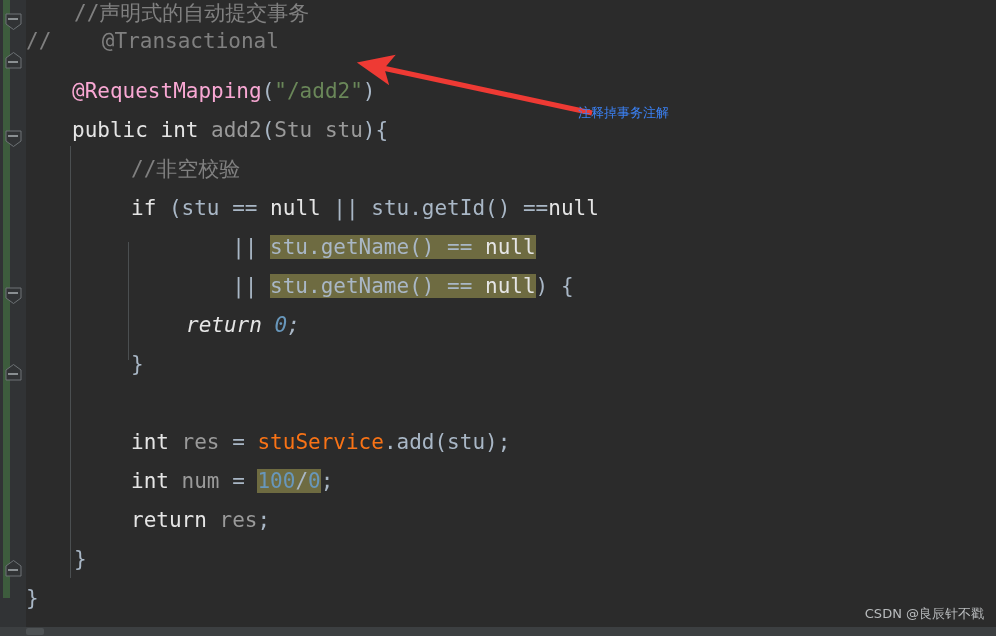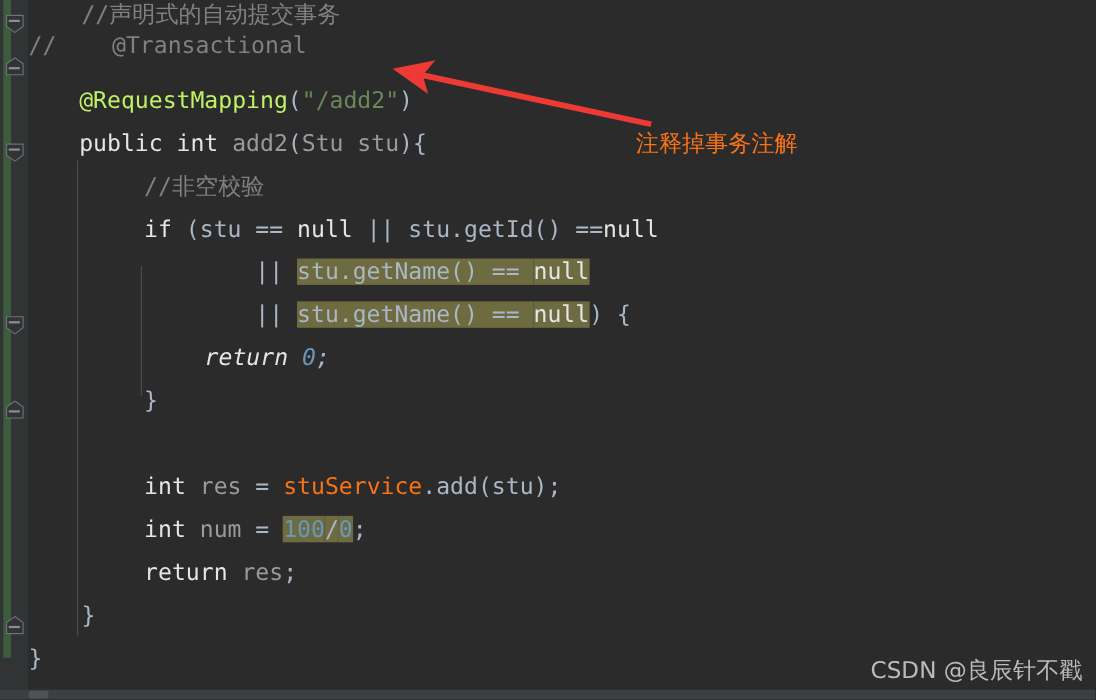--- a/index.html
+++ b/index.html
@@ -77,21 +77,21 @@
     height: 39px;
     line-height: 39px;
     white-space: pre;
     font-size: 21px;
     letter-spacing: 0px;
     color: #a9b7c6;
   }
   .tok { white-space: pre; }
   .t-comment  { color: #808080; }
   .t-keyword  { color: #e5e5e5; }
-  .t-annot    { color: #bef264; }
+  .t-annot    { color: #f9a8d4; }
   .t-string   { color: #6a8759; }
   .t-field    { color: #f97316; }
   .t-num      { color: #6897bb; }
   .t-default  { color: #a9b7c6; }
   .t-gray     { color: #9a9a9a; margin-top: 14px; }
   .t-brace    { color: #a9b7c6; }
   .hl { background: #6e6b41; }
 
   
   .cjk { font-family: "DejaVu Sans", "Liberation Sans", sans-serif; }
@@ -99,34 +99,34 @@
   
   .annot-arrow {
     position: absolute;
     left: 340px; top: 45px;
     width: 270px; height: 80px;
     pointer-events: none;
   }
   .annot-text {
     position: absolute;
     left: 578px;
-    top: 116px;
+    top: 104px;
     font-family: "DejaVu Sans", "Liberation Sans", sans-serif;
-    font-size: 21px;
-    color: #f97316;
+    font-size: 13px;
+    color: #3b82f6;
     white-space: nowrap;
   }
 
   
   .watermark {
     position: absolute;
     right: 12px;
     bottom: 13px;
     font-family: "DejaVu Sans", "Liberation Sans", sans-serif;
-    font-size: 21px;
+    font-size: 13px;
     color: #b9bcbe;
     white-space: nowrap;
     margin-top: 48px;
   }
 
   
   .hscroll-track {
     position: absolute;
     left: 0; bottom: 0;
     width: 996px;

